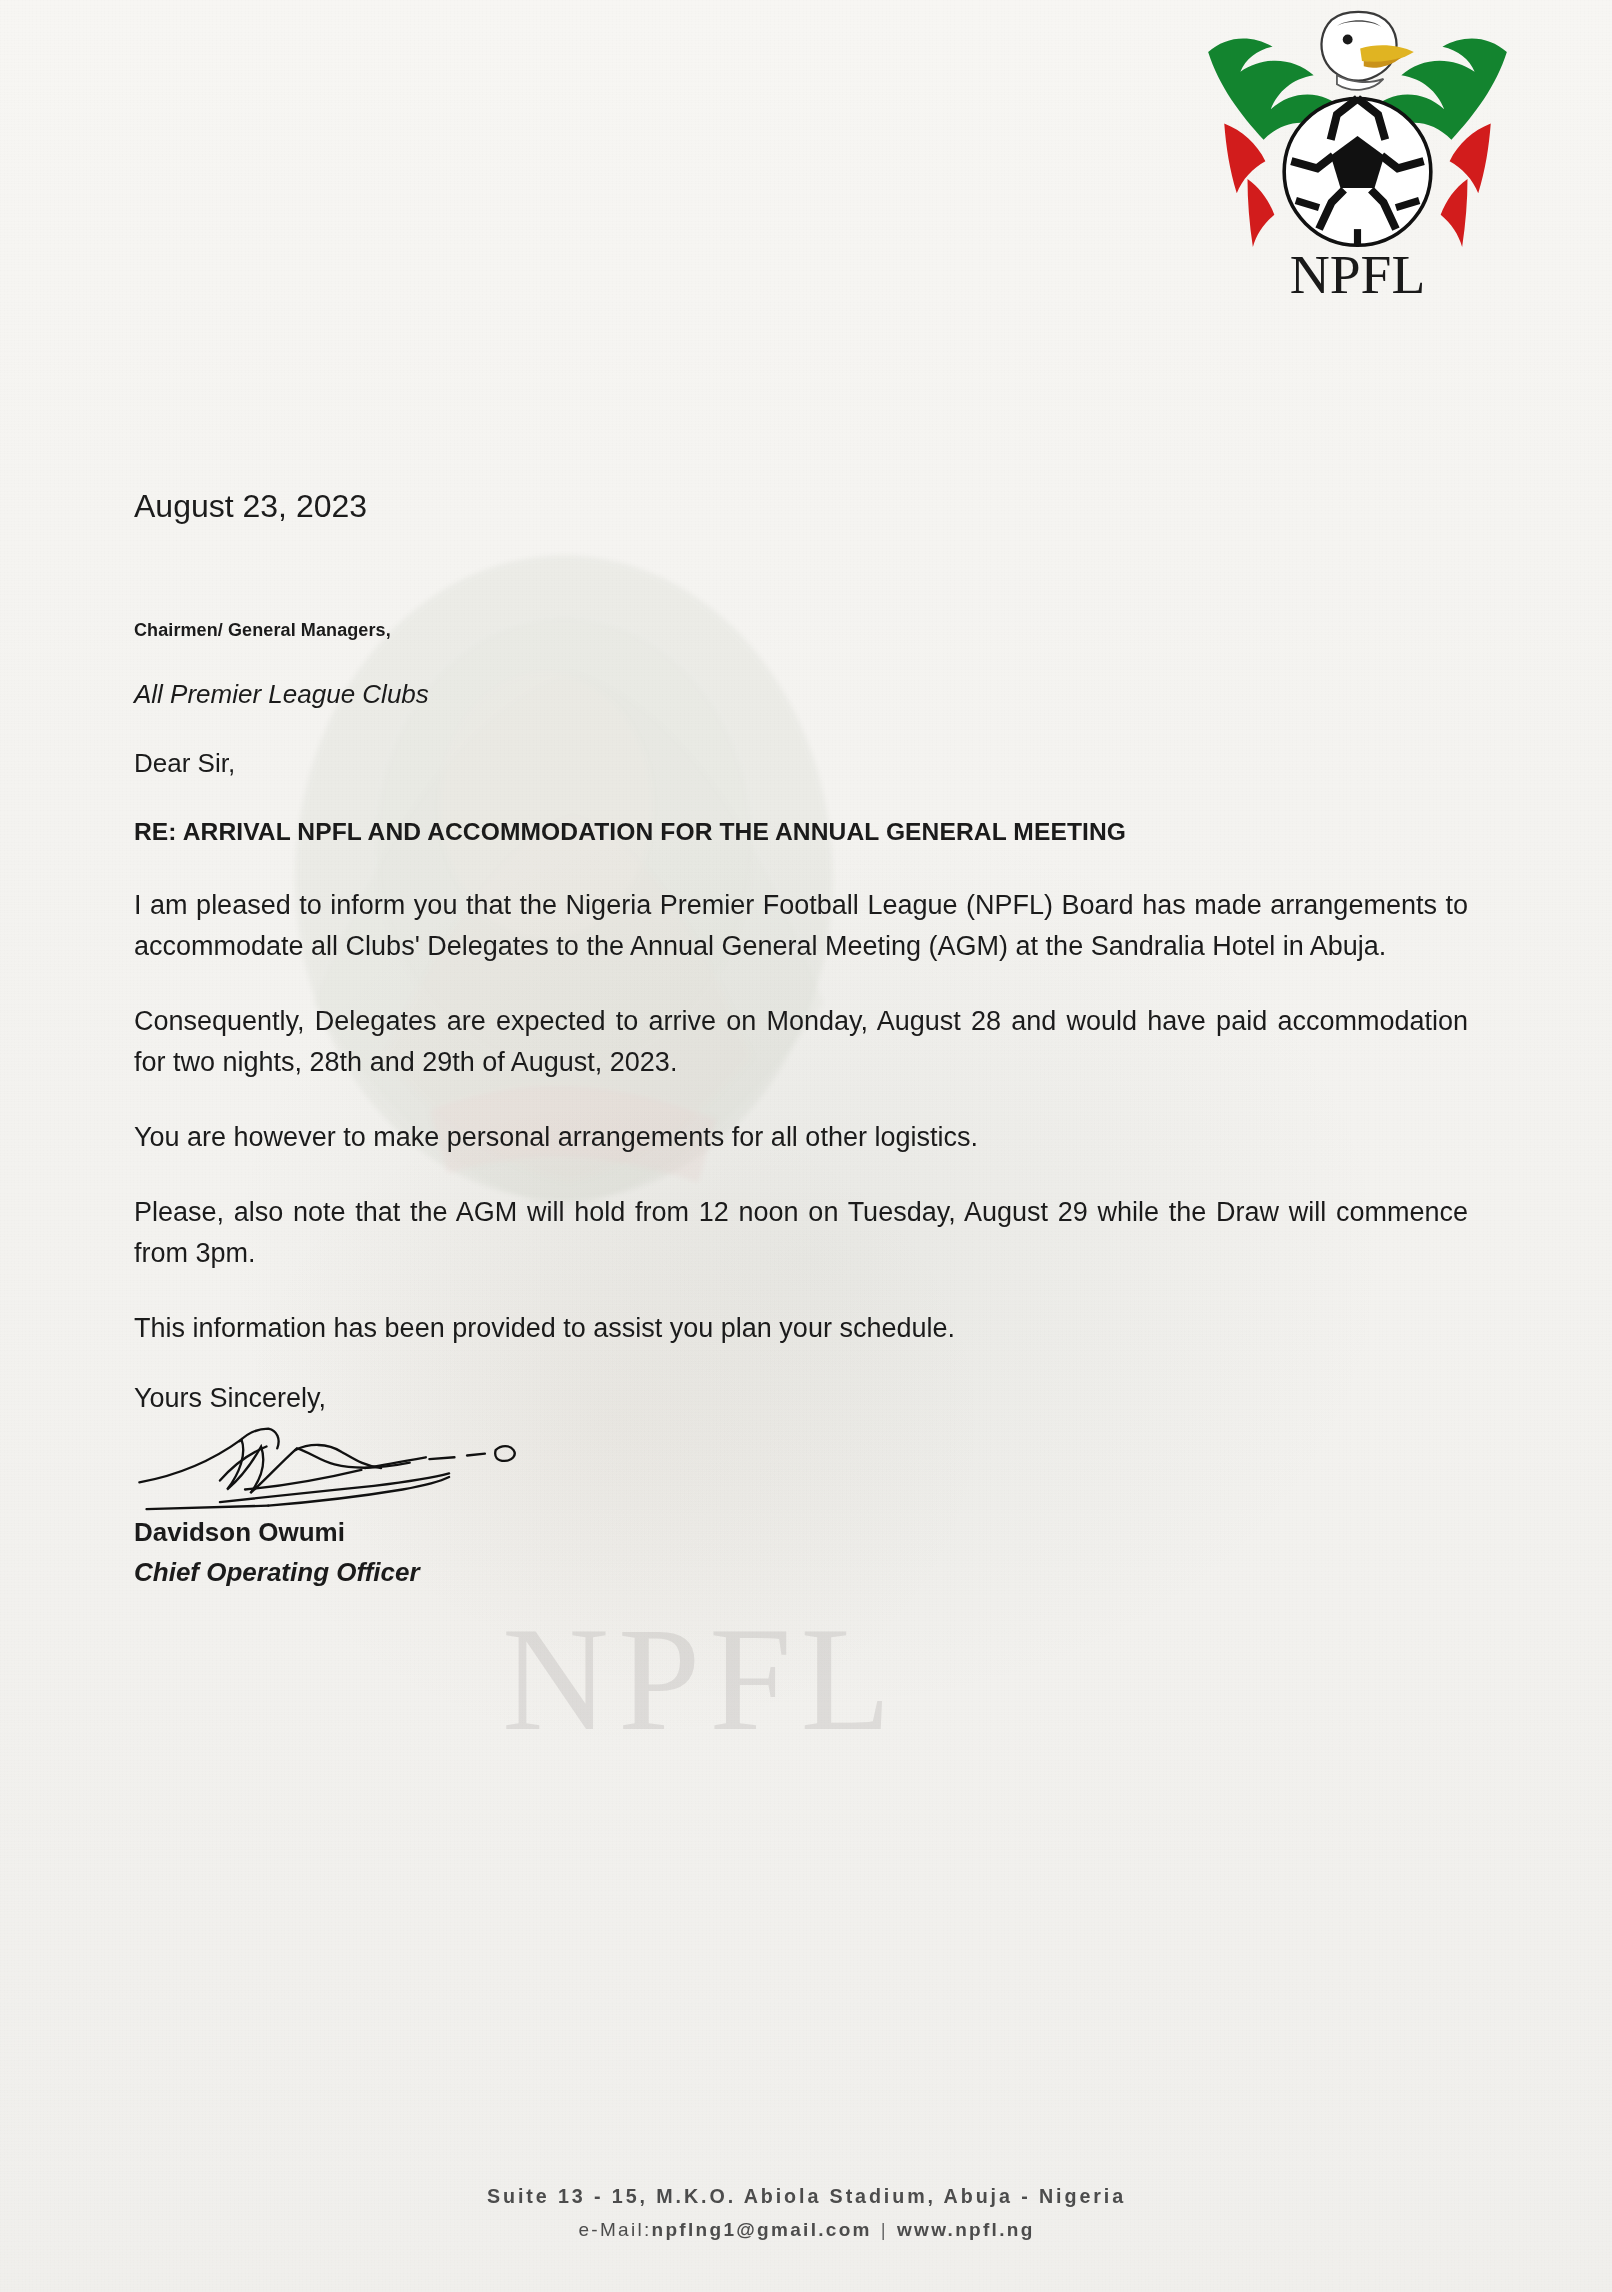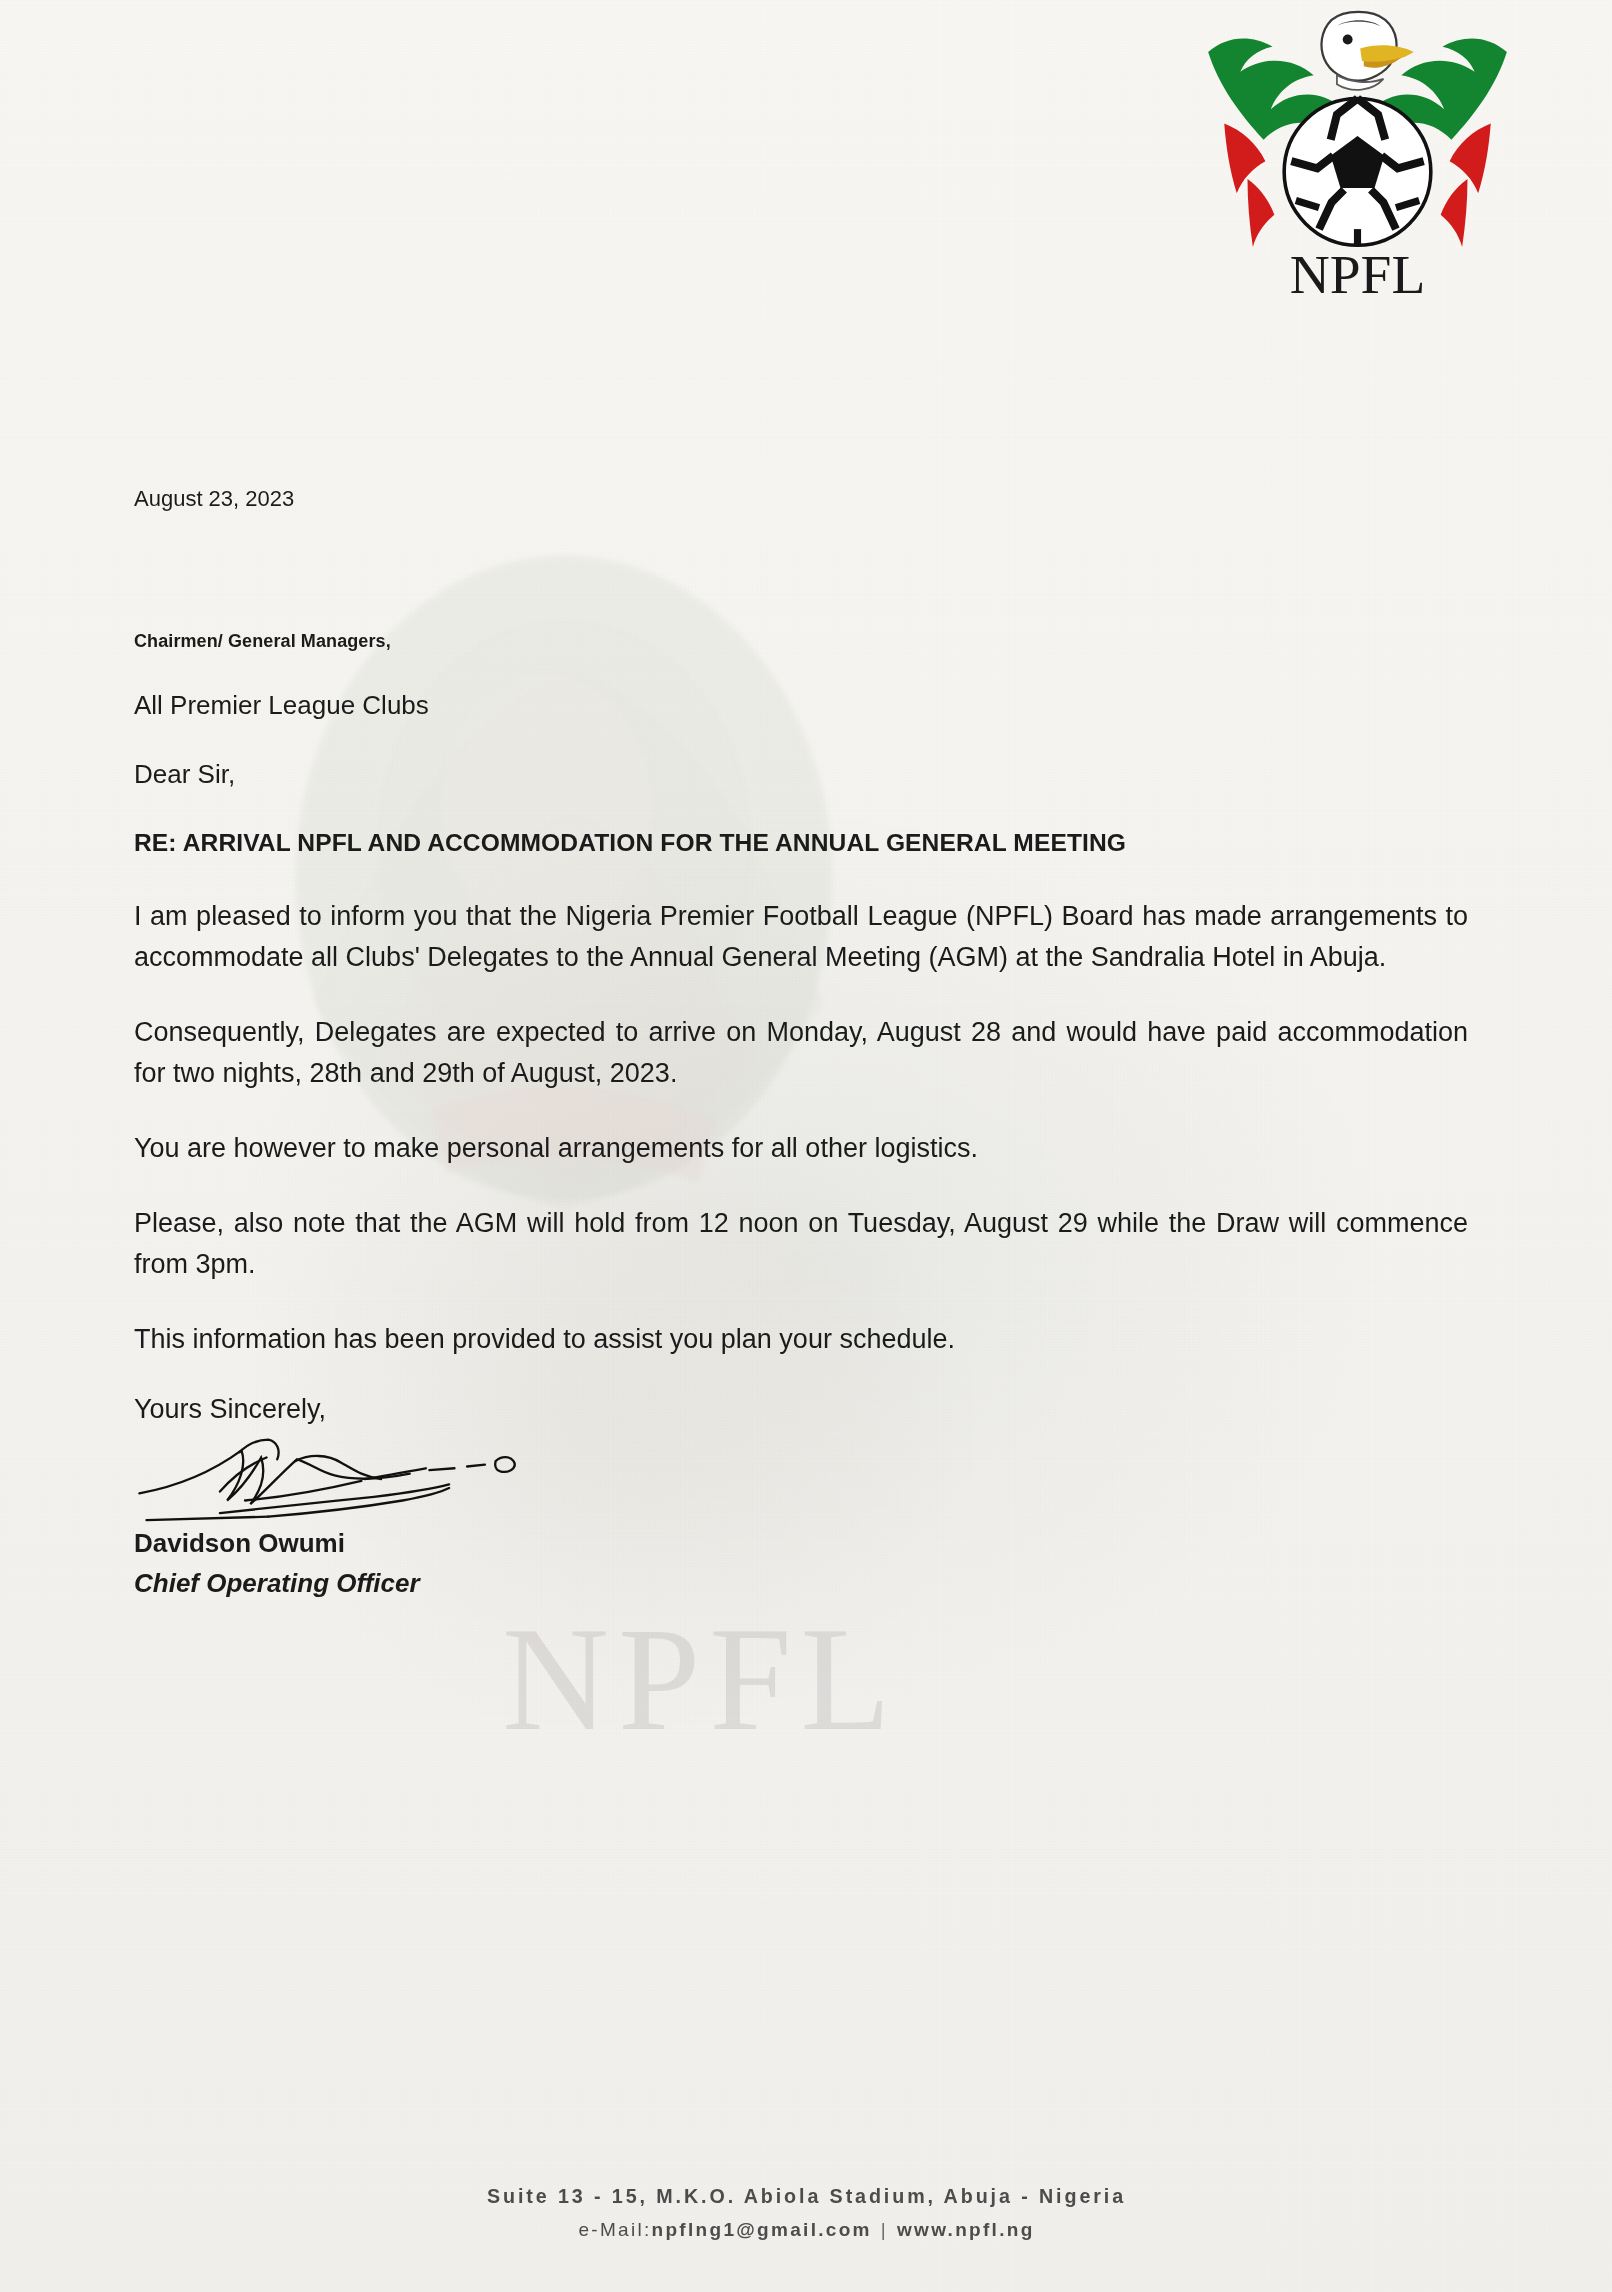--- a/index.html
+++ b/index.html
@@ -73,36 +73,37 @@
   
   .letter {
     position: absolute;
     left: 134px;
     top: 484px;
     width: 1334px;
     color: #1b1b1b;
   }
 
   .date {
-    font-size: 22px;
+    font-size: 32px;
     line-height: 1.4;
-    margin-bottom: 116px;
+    margin-bottom: 91px;
     color: #1c1c1c;
   }
 
   .addressee {
     font-size: 18px;
     font-weight: bold;
     margin-bottom: 38px;
     letter-spacing: 0.1px;
   }
 
   .clubs {
     font-size: 26px;
     margin-bottom: 38px;
+    font-style: italic;
   }
 
   .salutation {
     font-size: 26px;
     margin-bottom: 39px;
   }
 
   .subject {
     font-size: 24.6px;
     font-weight: bold;

